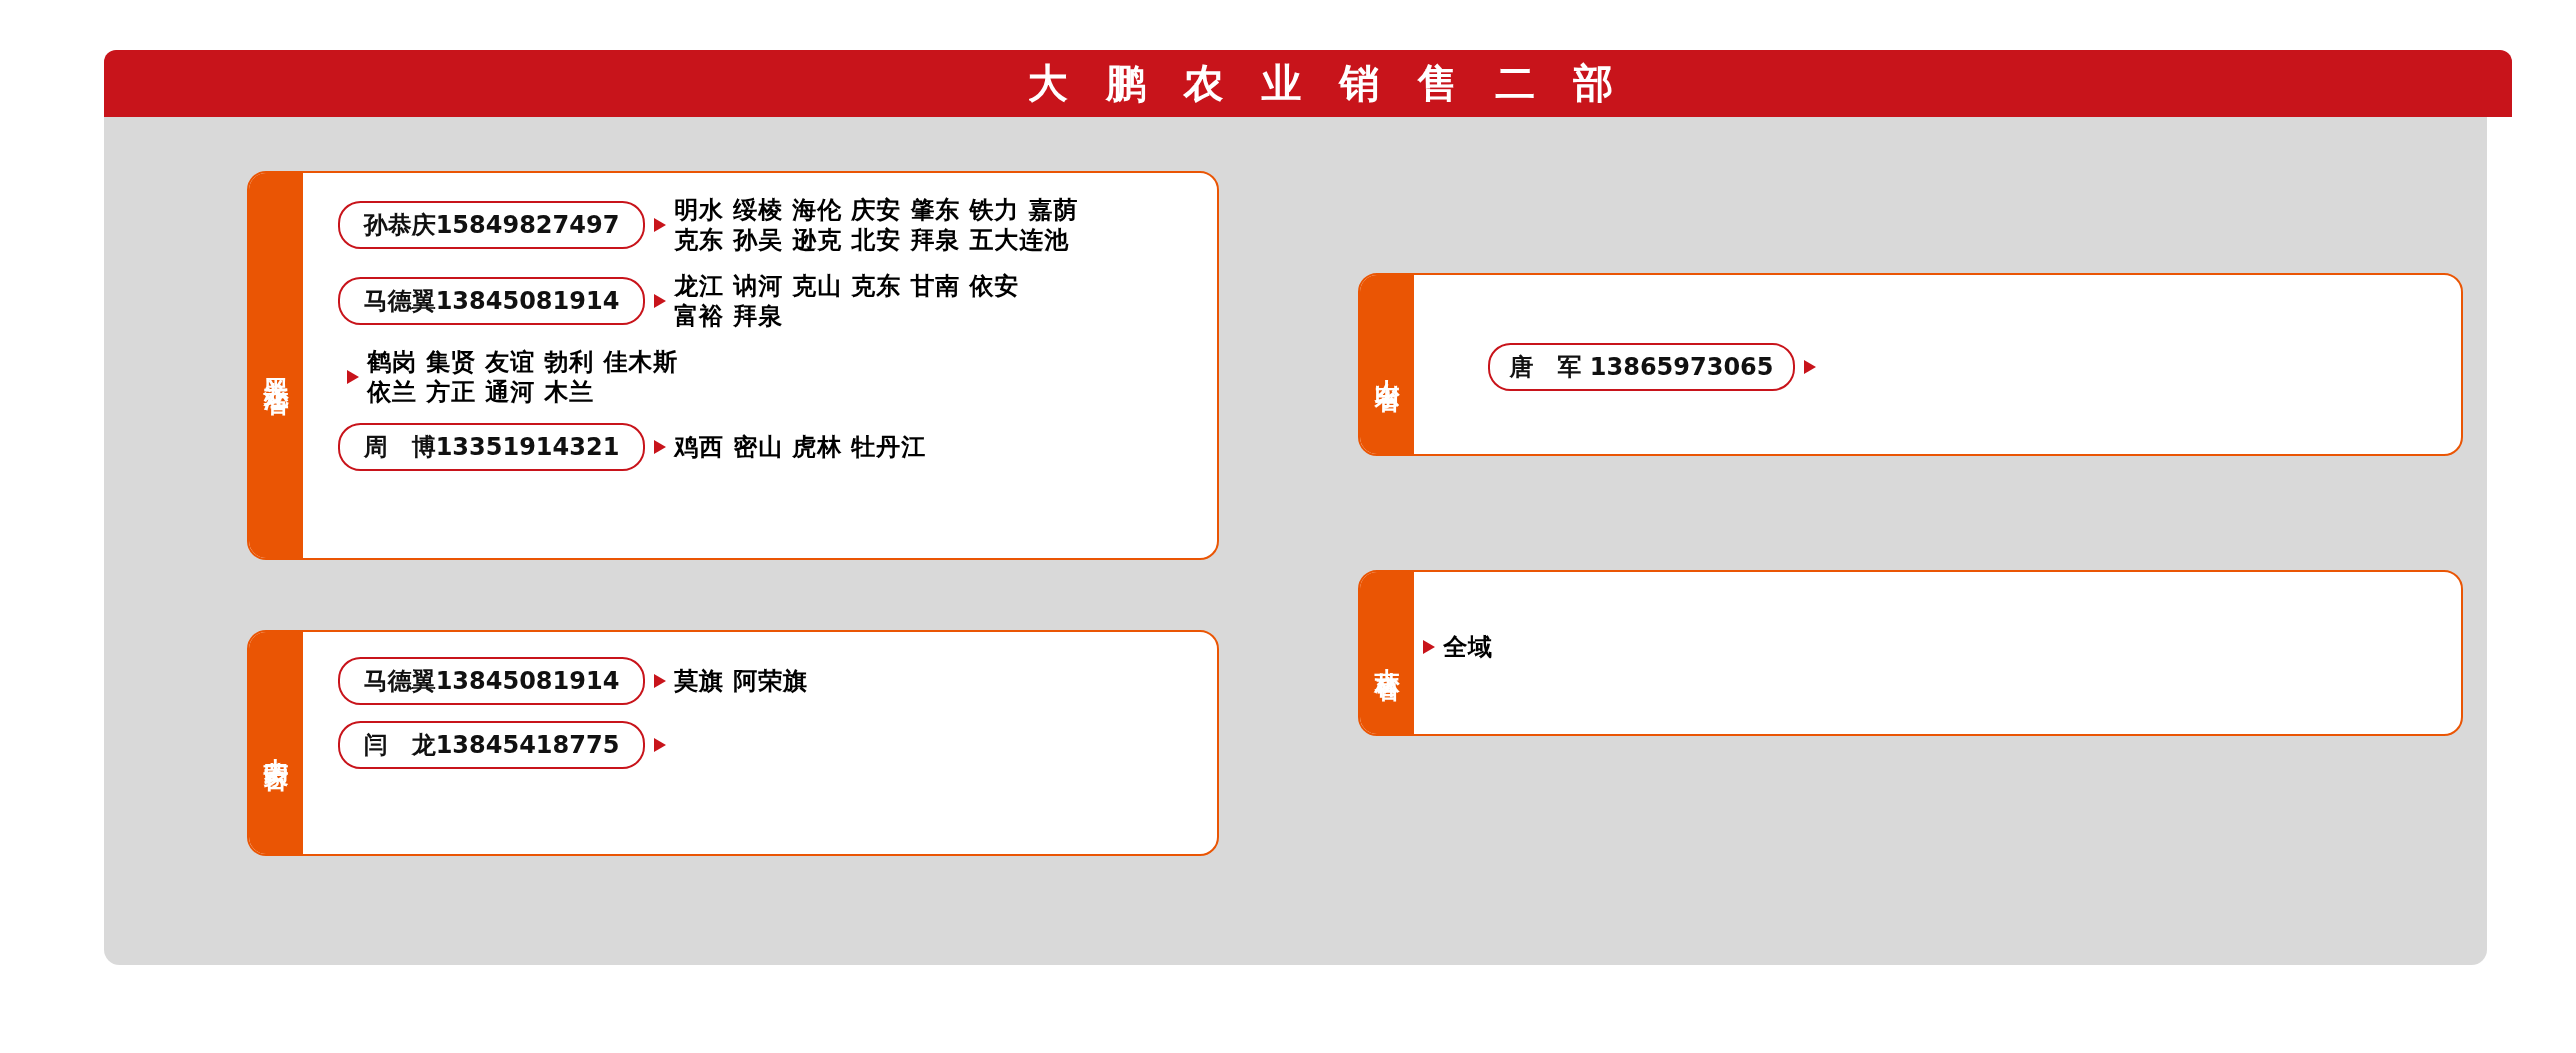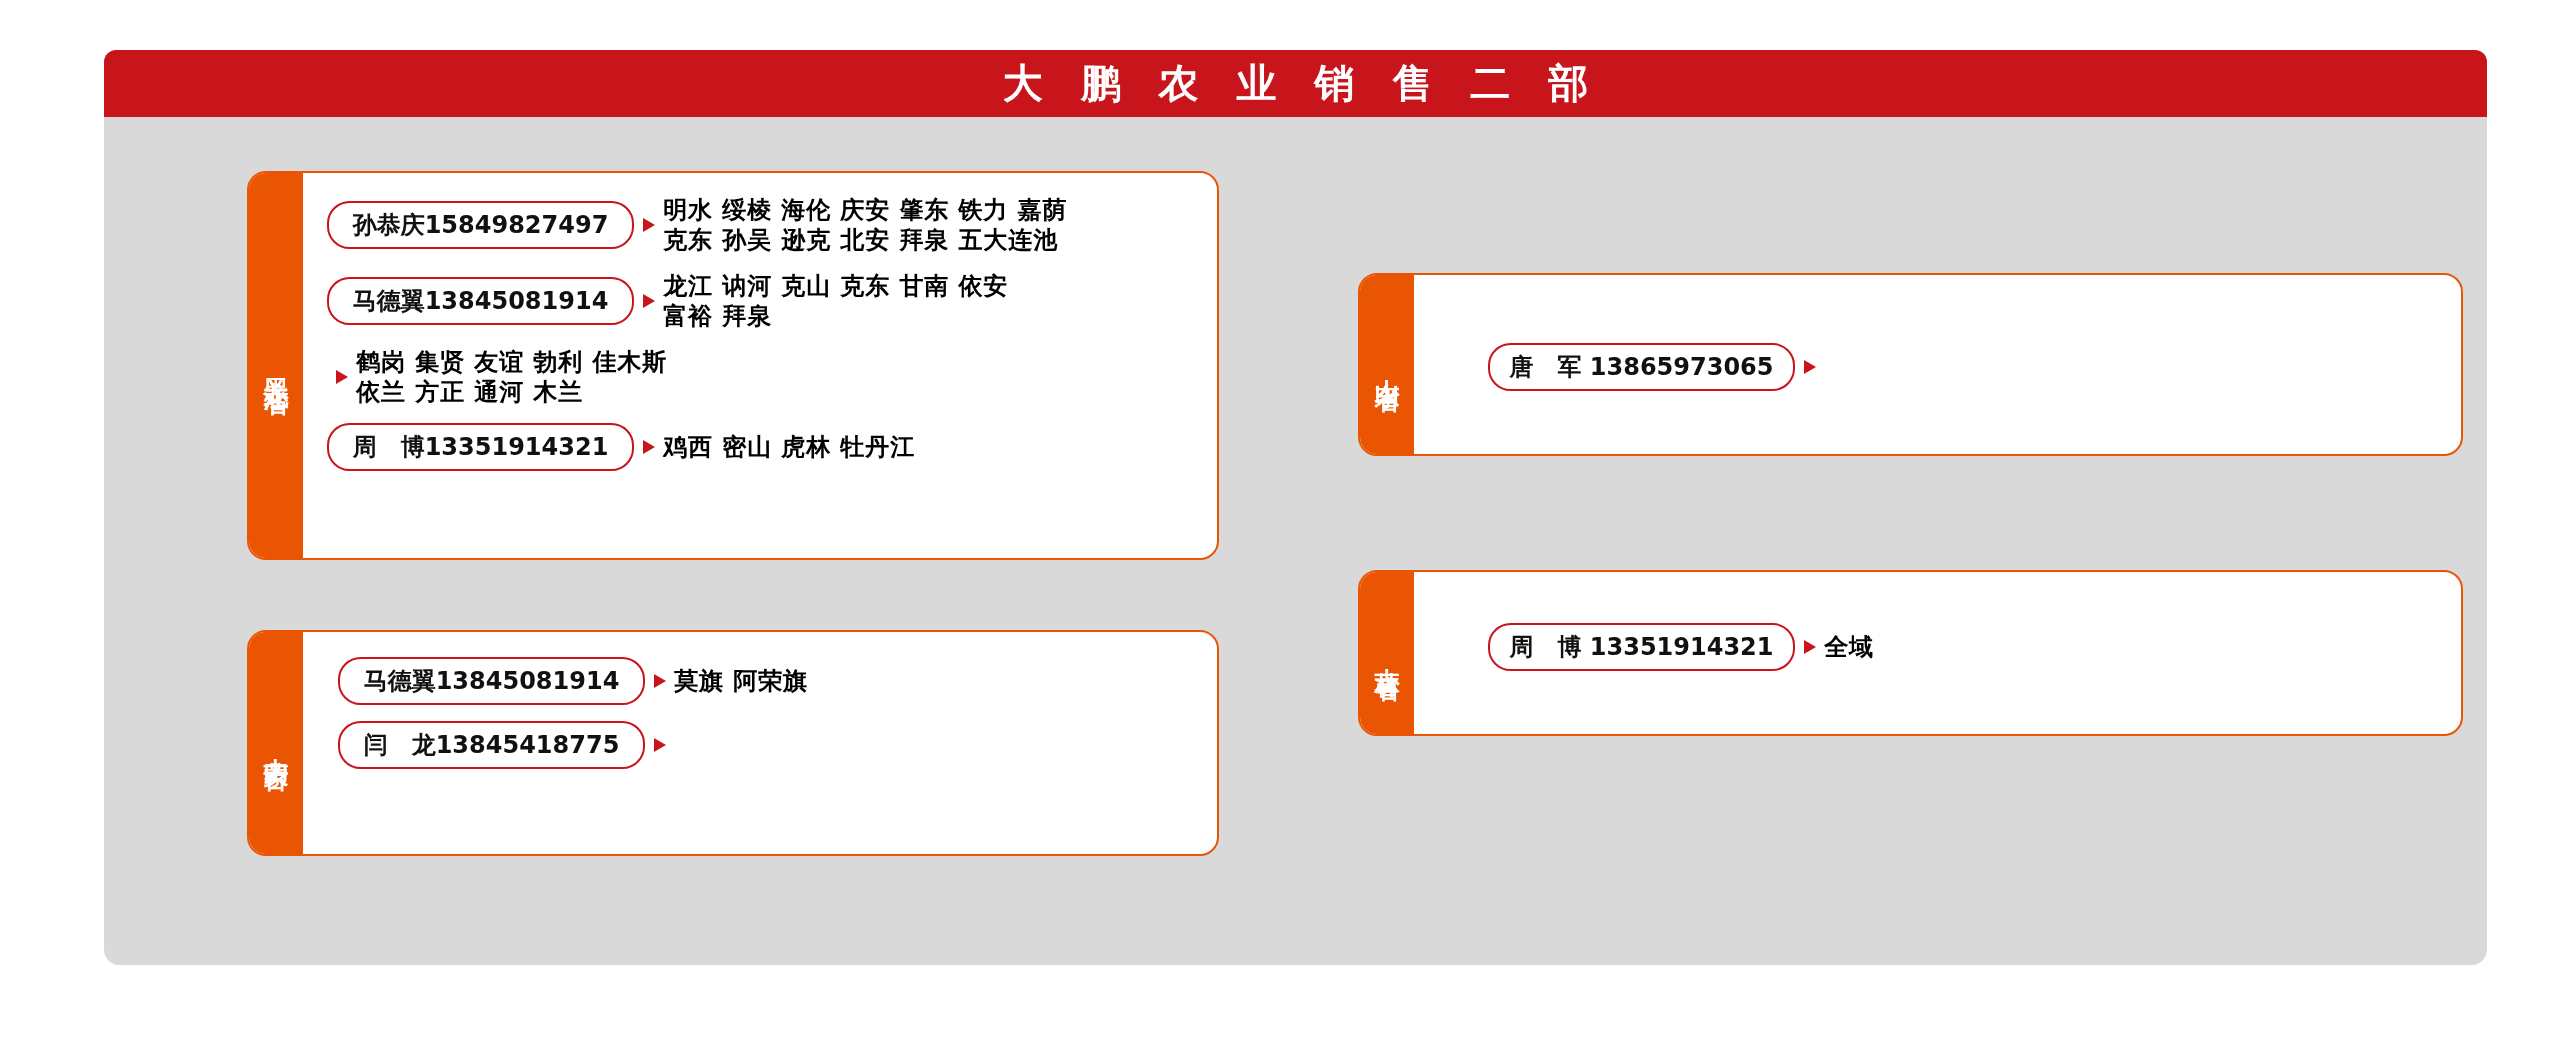--- a/index.html
+++ b/index.html
@@ -27,20 +27,21 @@
     position: absolute;
     left: 0;
     top: 0;
     width: 2383px;
     height: 67px;
     background: #c8141b;
     border-radius: 12px 12px 0 0;
     display: flex;
     align-items: center;
     justify-content: center;
+    padding-left: 25px;
   }
   .title-text {
     color: #ffffff;
     font-size: 40px;
     font-weight: bold;
     letter-spacing: 12px;
     text-indent: 12px;
     font-family: "DejaVu Sans", "Liberation Sans", sans-serif;
   }
 
@@ -135,21 +136,21 @@
   #card-heilongjiang { left: 143px; top: 121px;  width: 972px; height: 389px; }
   #card-neimenggu    { left: 143px; top: 580px;  width: 972px; height: 226px; }
   #card-shandong     { left: 1254px; top: 223px; width: 1105px; height: 183px; }
   #card-jilin        { left: 1254px; top: 520px; width: 1105px; height: 166px; }
 
   #card-heilongjiang .person { width: 307px; }
   #card-neimenggu .person    { width: 307px; }
   #card-shandong .person     { width: 307px; margin-left: 74px; }
   #card-jilin .person        { width: 307px; margin-left: 74px; }
 
-  #card-heilongjiang .rows { padding-left: 24px; padding-top: 14px; }
+  #card-heilongjiang .rows { padding-left: 35px; padding-top: 14px; }
   #card-neimenggu .rows    { padding-left: 35px; padding-top: 17.3px; }
   #card-shandong .rows     { padding-top: 16px; display: flex; align-items: center; }
   #card-jilin .rows        { padding-top: 0; display: flex; align-items: center; }
   #card-shandong .row, #card-jilin .row { width: 100%; }
 </style>
 </head>
 <body>
 
 <div class="poster">
 
@@ -217,21 +218,20 @@
       </div>
     </div>
   </div>
 
   <div class="region-card" id="card-jilin">
     <div class="region-tab">
       <span>吉林省</span>
     </div>
     <div class="rows">
       <div class="row">
-        <div class="person">周　博 13351914321</div>
         <div class="arrow"></div>
         <div class="areas">全域</div>
       </div>
     </div>
   </div>
 
 </div>
 
 
 </body></html>

